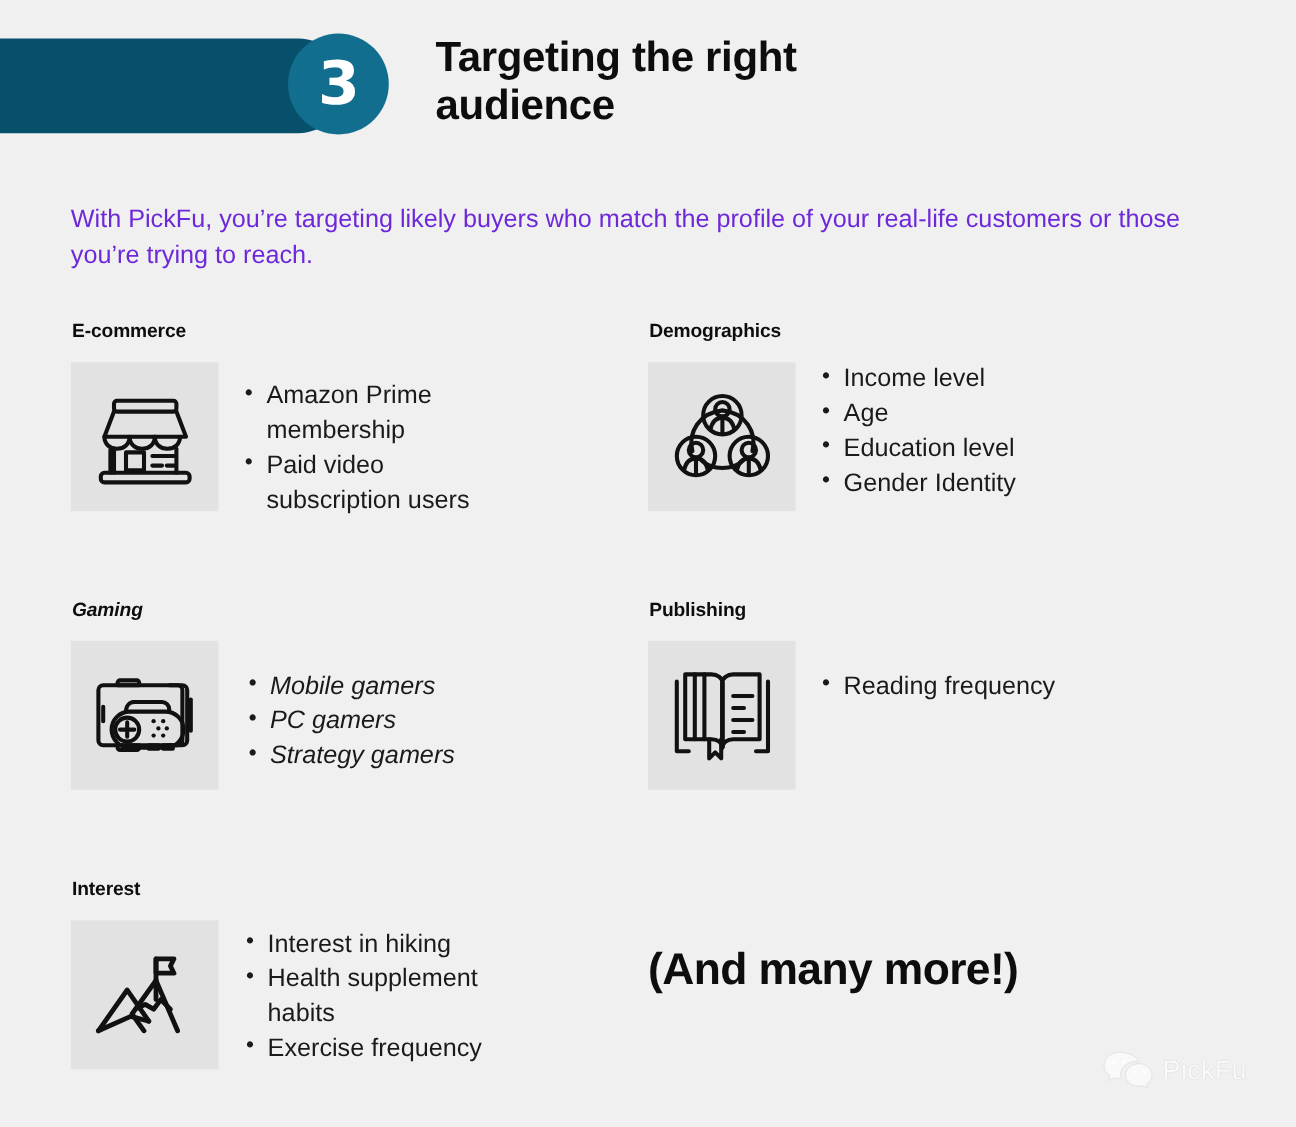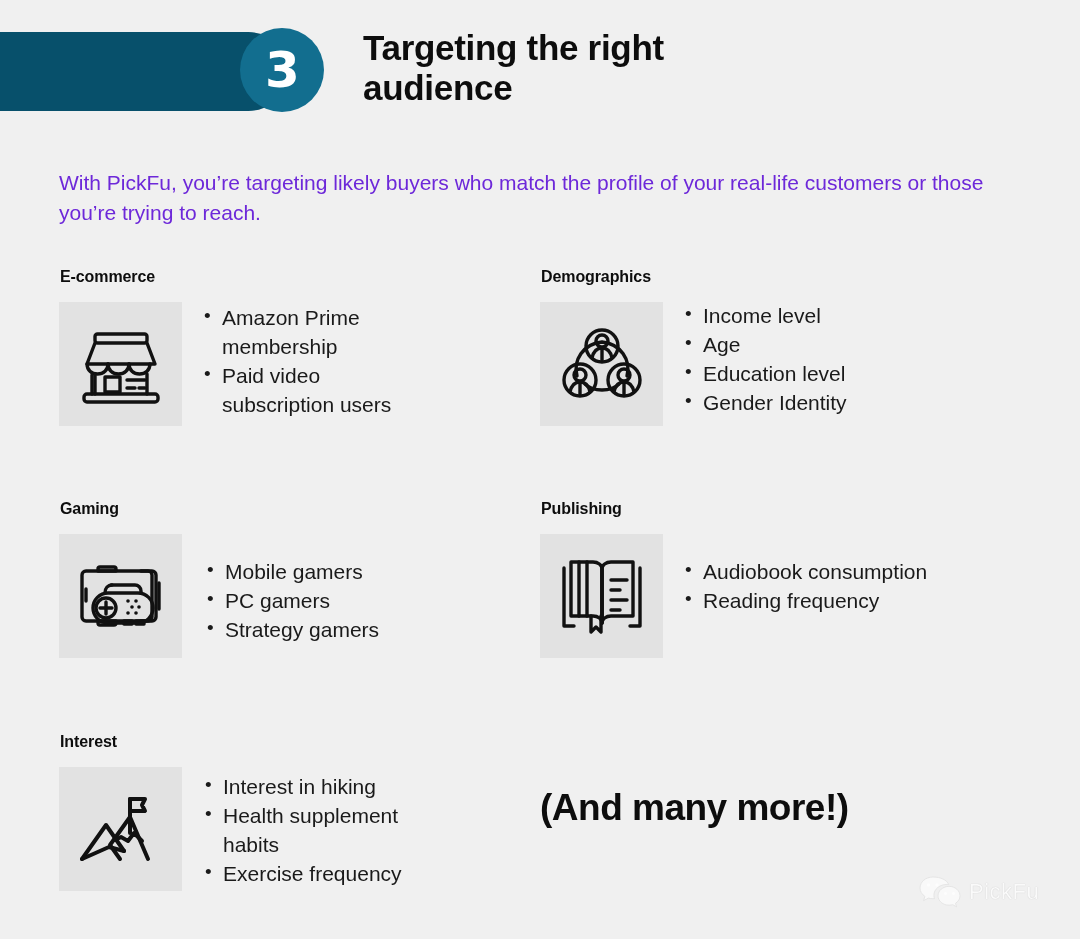--- a/index.html
+++ b/index.html
@@ -118,25 +118,25 @@
     content: "\2022";
     position: absolute;
     left: 0;
     top: -1px;
     font-size: 19px;
     line-height: 1.38;
   }
 
   .pos-ecommerce    { left: 59px;  top: 268px; }
   .pos-demographics { left: 540px; top: 268px; }
-  .pos-gaming       { left: 59px;  top: 500px; }
+  .pos-gaming       { left: 59px;  top: 500px; font-style: italic; }
   .pos-publishing   { left: 540px; top: 500px; }
   .pos-lifestyle    { left: 59px;  top: 733px; }
 
-  .pos-ecommerce .bullets    { margin-left: 22px; margin-top: 2px; width: 210px; }
+  .pos-ecommerce .bullets    { margin-left: 22px; margin-top: 14px; width: 210px; }
   .pos-demographics .bullets { margin-left: 22px; margin-top: 0; width: 250px; }
   .pos-gaming .bullets       { margin-left: 25px; margin-top: 24px; width: 250px; }
   .pos-publishing .bullets   { margin-left: 22px; margin-top: 24px; width: 250px; }
   .pos-lifestyle .bullets    { margin-left: 23px; margin-top: 6px; width: 250px; }
 
   
   .many-more {
     position: absolute;
     left: 540px;
     top: 787px;
@@ -289,21 +289,20 @@
           <path d="M44 15 L44 69"></path>
           <path d="M53 26 L69 26"></path>
           <path d="M53 36 L62 36"></path>
           <path d="M53 46 L69 46"></path>
           <path d="M53 56 L62 56"></path>
           <path d="M33 62 L33 78 L38 73 L43 78 L43 62"></path>
         </svg>
       </span>
     </div>
     <ul class="bullets">
-      <li>Audiobook consumption</li>
       <li>Reading frequency</li>
     </ul>
   </div>
 </div>
 
 <div class="block pos-lifestyle">
   <div class="block-title">Interest</div>
   <div class="block-body">
     <div class="icon-tile">
       <span>

